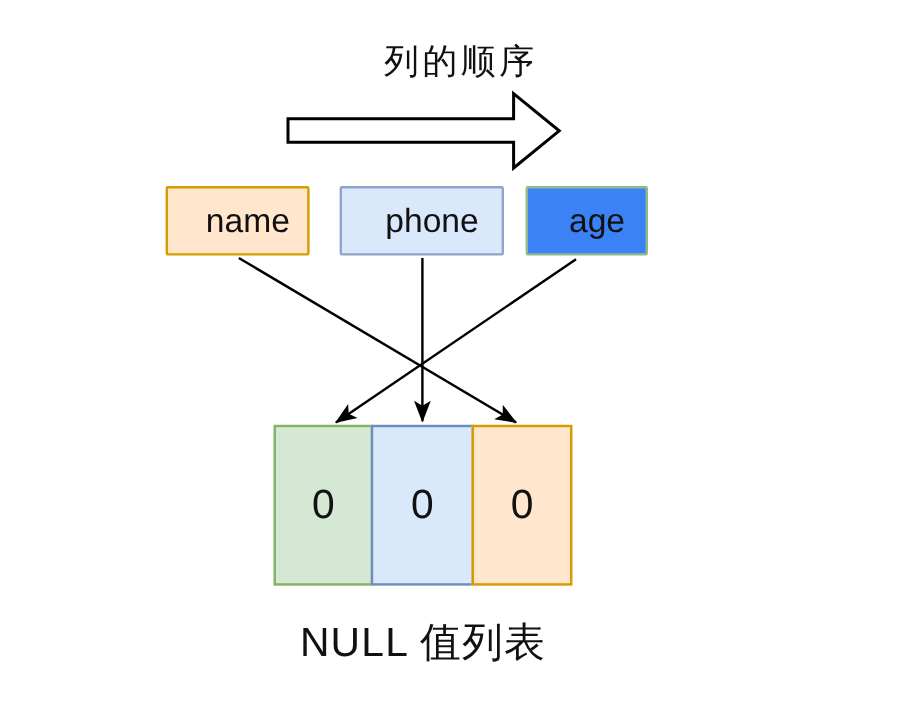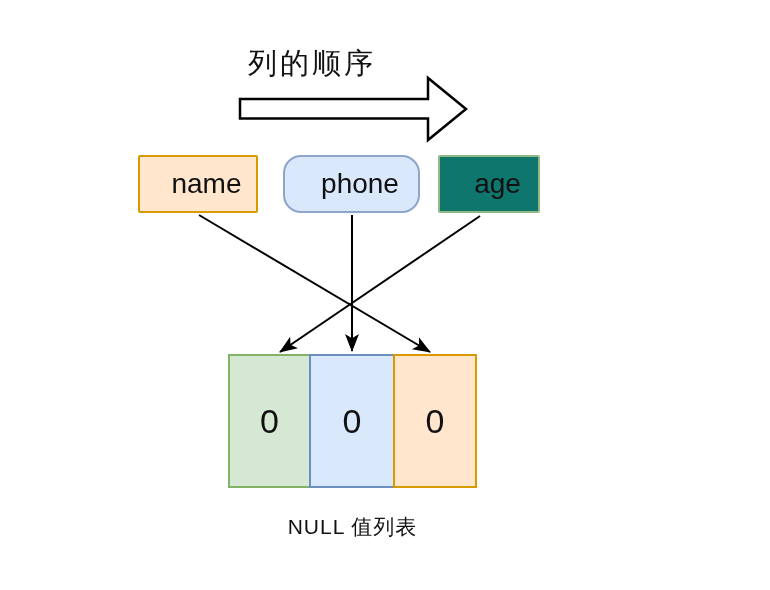--- a/index.html
+++ b/index.html
@@ -20,54 +20,54 @@
     position: absolute;
     left: 0; top: 0;
     width: 770px; height: 590px;
   }
   .label {
     position: absolute;
     color: #111111;
     white-space: nowrap;
   }
   .title-label {
-    left: 248px; top: 44px;
+    left: 248px; top: 32px;
     width: 200px;
-    text-align: left;
+    text-align: right;
     font-size: 29px;
     letter-spacing: 3px;
   }
   .reverse-label {
     left: 442px; top: 268px;
     font-size: 28px;
     letter-spacing: 2px;
   }
   .caption-label {
     left: 235px; top: 513px;
     width: 235px;
     text-align: center;
-    font-size: 21px;
+    font-size: 34px;
     letter-spacing: 1px;
   }
   .col-box {
     position: absolute;
     top: 155px;
     height: 58px;
     box-sizing: border-box;
     border: 2px solid;
     border-radius: 2px;
     display: flex;
     align-items: center;
     justify-content: center;
     font-size: 28px;
     padding-left: 17px;
   }
   .col-name  { left: 138px; width: 120px; background: #ffe6cc; border-color: #d79b00; }
-  .col-phone { left: 283px; width: 137px; background: #dae8fc; border-color: #8da5cc; border-radius: 18px; }
-  .col-age   { left: 438px; width: 102px; background: #0f766e; border-color: #93b987; }
+  .col-phone { left: 283px; width: 137px; background: #dae8fc; border-color: #8da5cc; }
+  .col-age   { left: 438px; width: 102px; background: #3b82f6; border-color: #93b987; }
   .null-cell {
     position: absolute;
     top: 354px;
     height: 134px;
     box-sizing: border-box;
     border: 2px solid;
     display: flex;
     align-items: center;
     justify-content: center;
     font-size: 34px;

